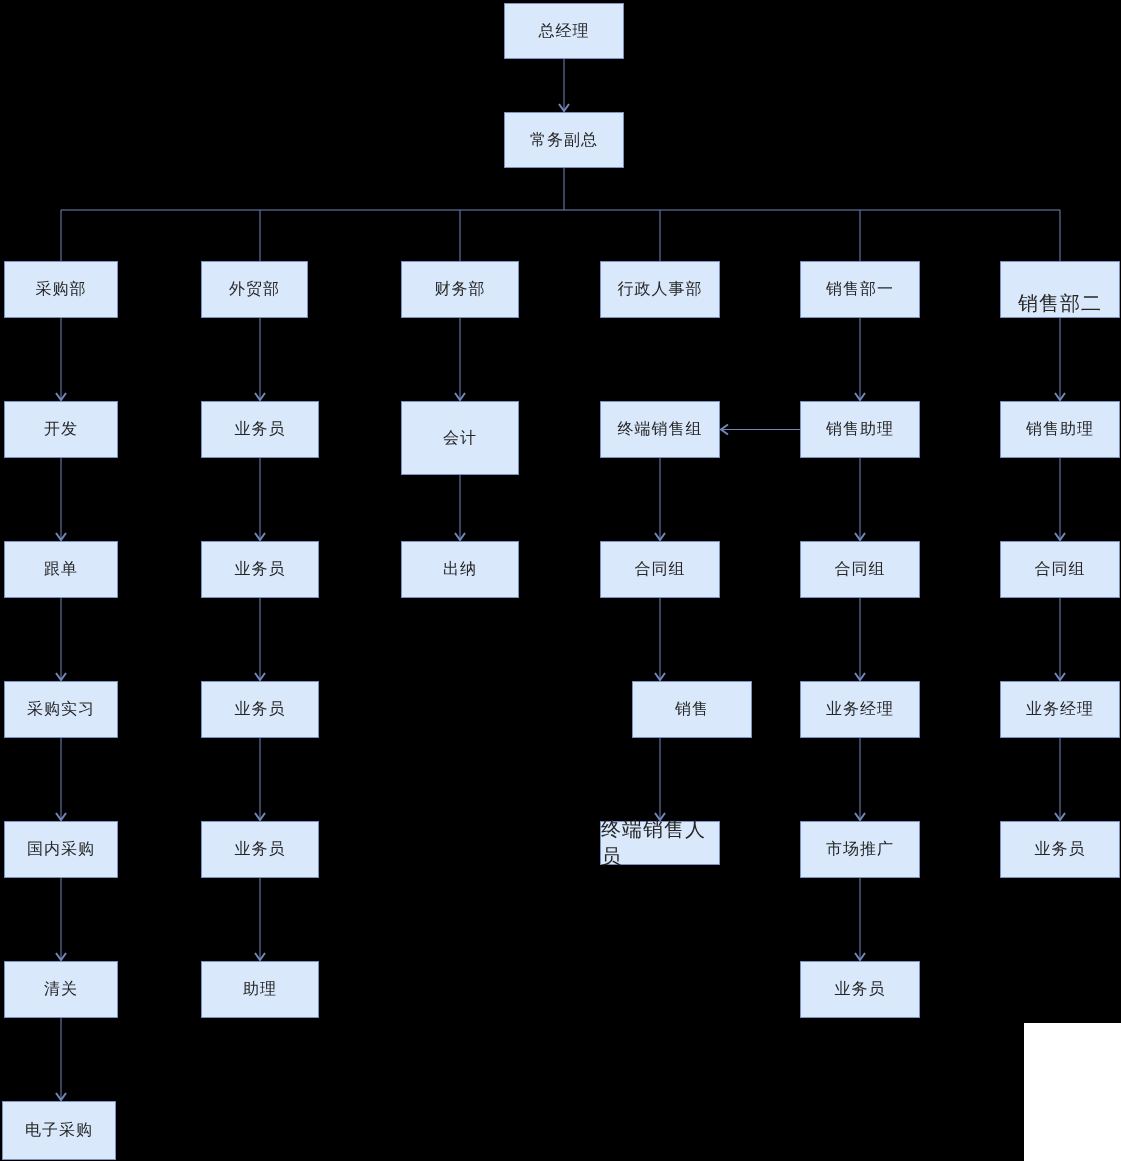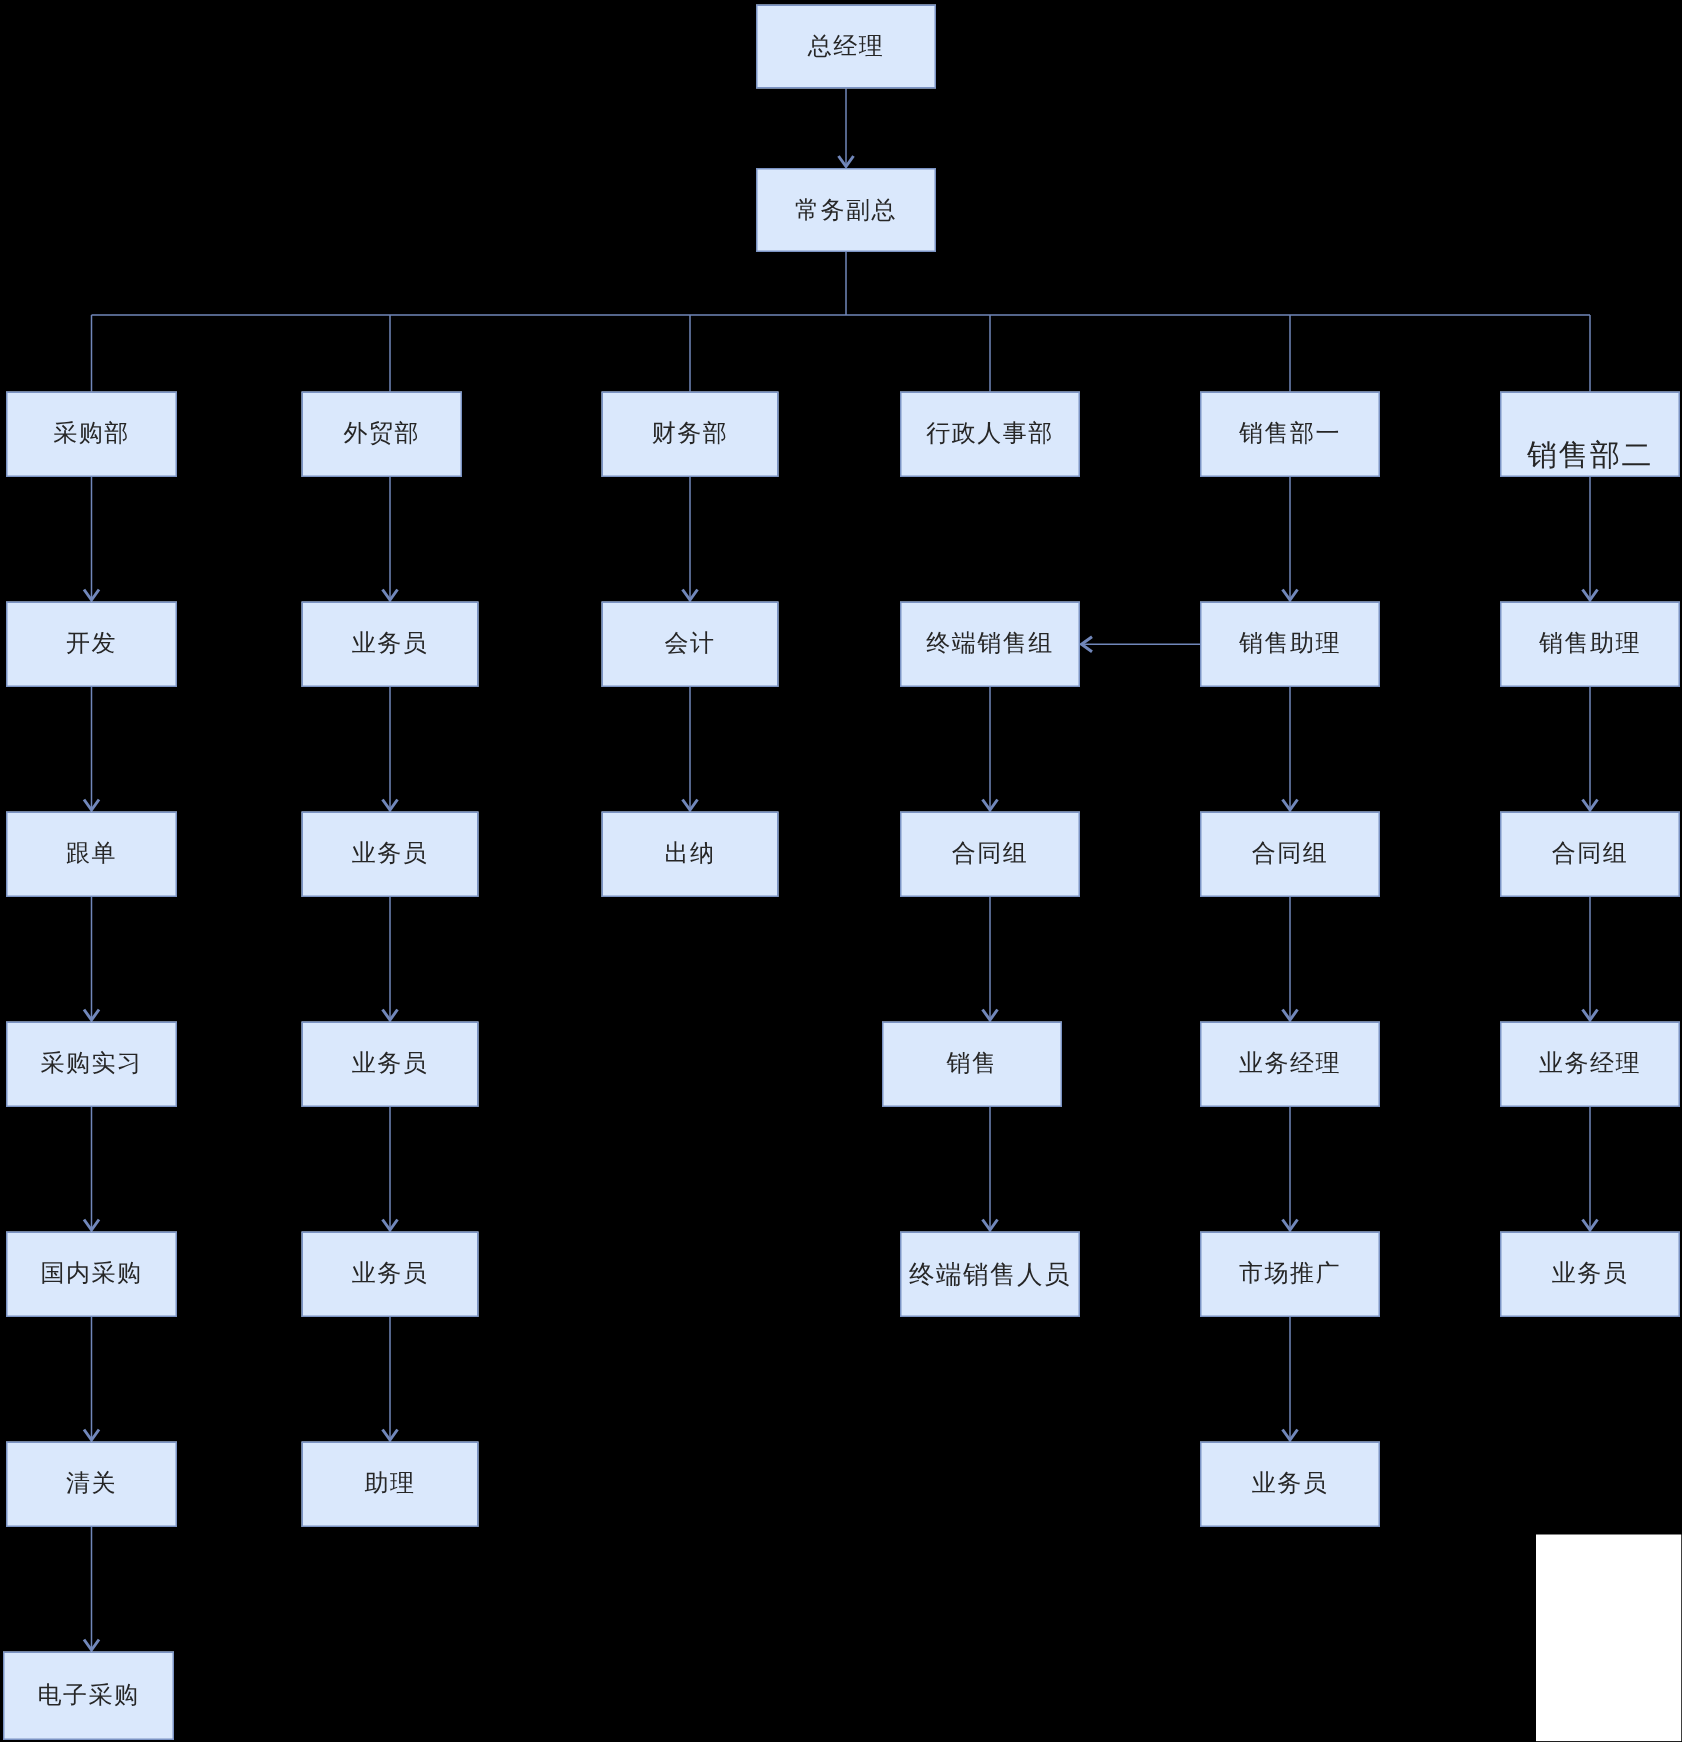--- a/index.html
+++ b/index.html
@@ -145,36 +145,36 @@
       </div>
       <div class="node" style="left: 201px; top: 681px; width: 118px; height: 57px; font-size: 16px;">
         <span>业务员</span>
       </div>
       <div class="node" style="left: 201px; top: 821px; width: 118px; height: 57px; font-size: 16px;">
         <span>业务员</span>
       </div>
       <div class="node" style="left: 201px; top: 961px; width: 118px; height: 57px; font-size: 16px;">
         <span>助理</span>
       </div>
-      <div class="node" style="left: 401px; top: 401px; width: 118px; height: 57px; font-size: 16px;">
+      <div class="node" style="left: 401px; top: 401px; width: 118px; height: 74px; font-size: 16px;">
         <span>会计</span>
       </div>
       <div class="node" style="left: 401px; top: 541px; width: 118px; height: 57px; font-size: 16px;">
         <span>出纳</span>
       </div>
       <div class="node" style="left: 600px; top: 401px; width: 120px; height: 57px; font-size: 16px;">
         <span>终端销售组</span>
       </div>
       <div class="node" style="left: 600px; top: 541px; width: 120px; height: 57px; font-size: 16px;">
         <span>合同组</span>
       </div>
-      <div class="node" style="left: 588px; top: 681px; width: 120px; height: 57px; font-size: 16px;">
+      <div class="node" style="left: 632px; top: 681px; width: 120px; height: 57px; font-size: 16px;">
         <span>销售</span>
       </div>
-      <div class="node" style="left: 600px; top: 821px; width: 120px; height: 57px; font-size: 17px;">
+      <div class="node" style="left: 600px; top: 821px; width: 120px; height: 44px; font-size: 20px;">
         <span>终端销售人员</span>
       </div>
       <div class="node" style="left: 800px; top: 401px; width: 120px; height: 57px; font-size: 16px;">
         <span>销售助理</span>
       </div>
       <div class="node" style="left: 800px; top: 541px; width: 120px; height: 57px; font-size: 16px;">
         <span>合同组</span>
       </div>
       <div class="node" style="left: 800px; top: 681px; width: 120px; height: 57px; font-size: 16px;">
         <span>业务经理</span>

